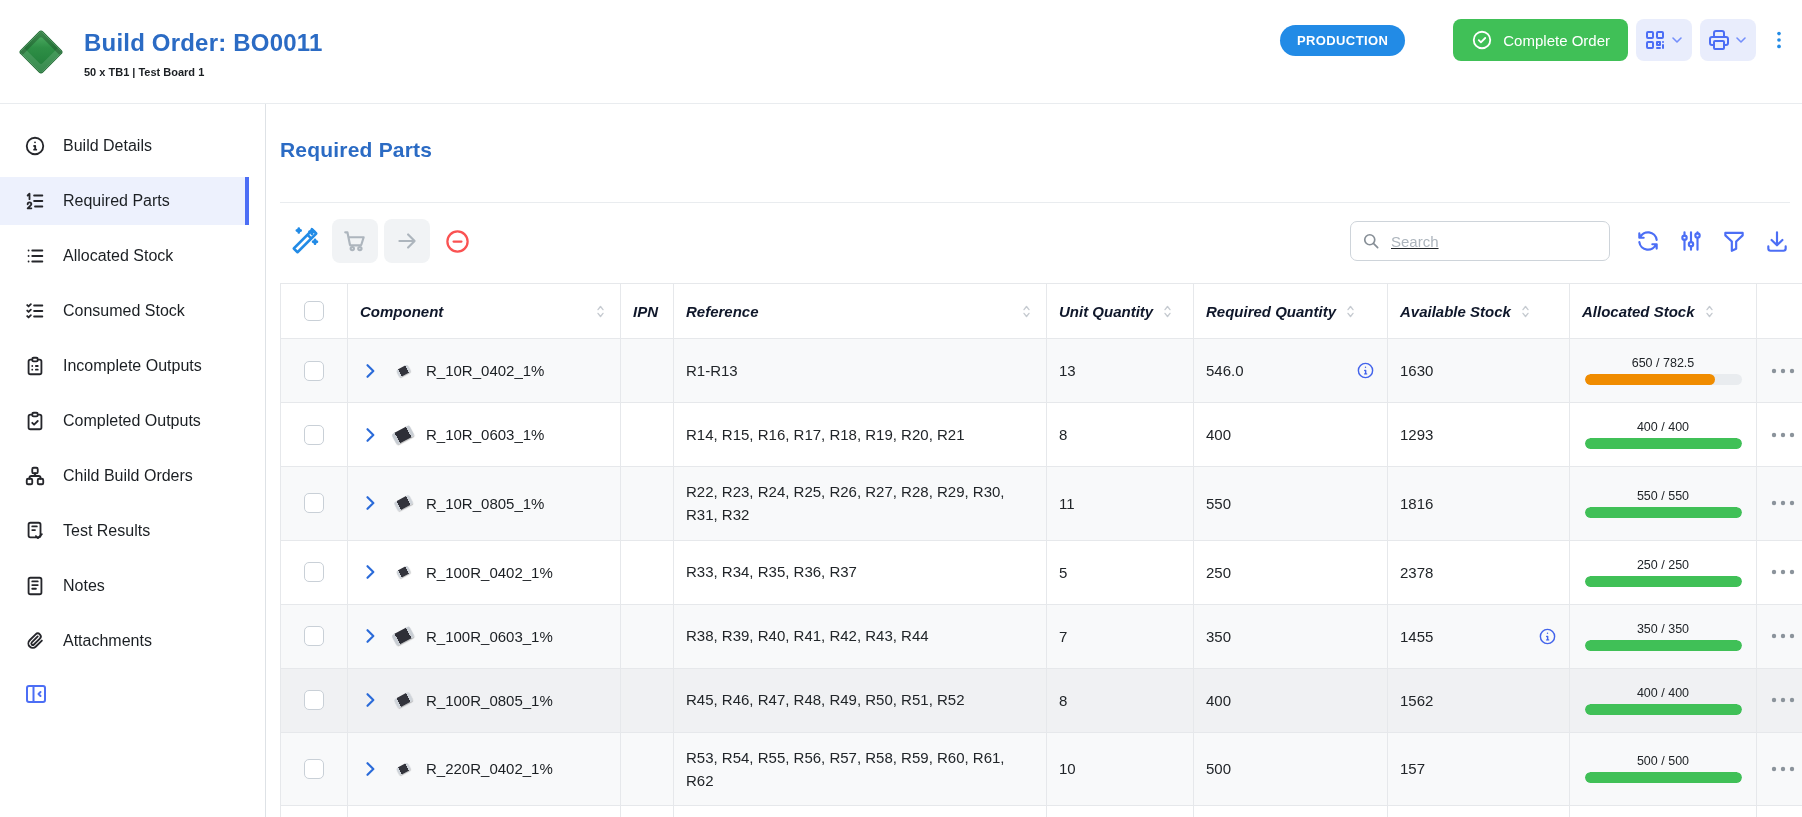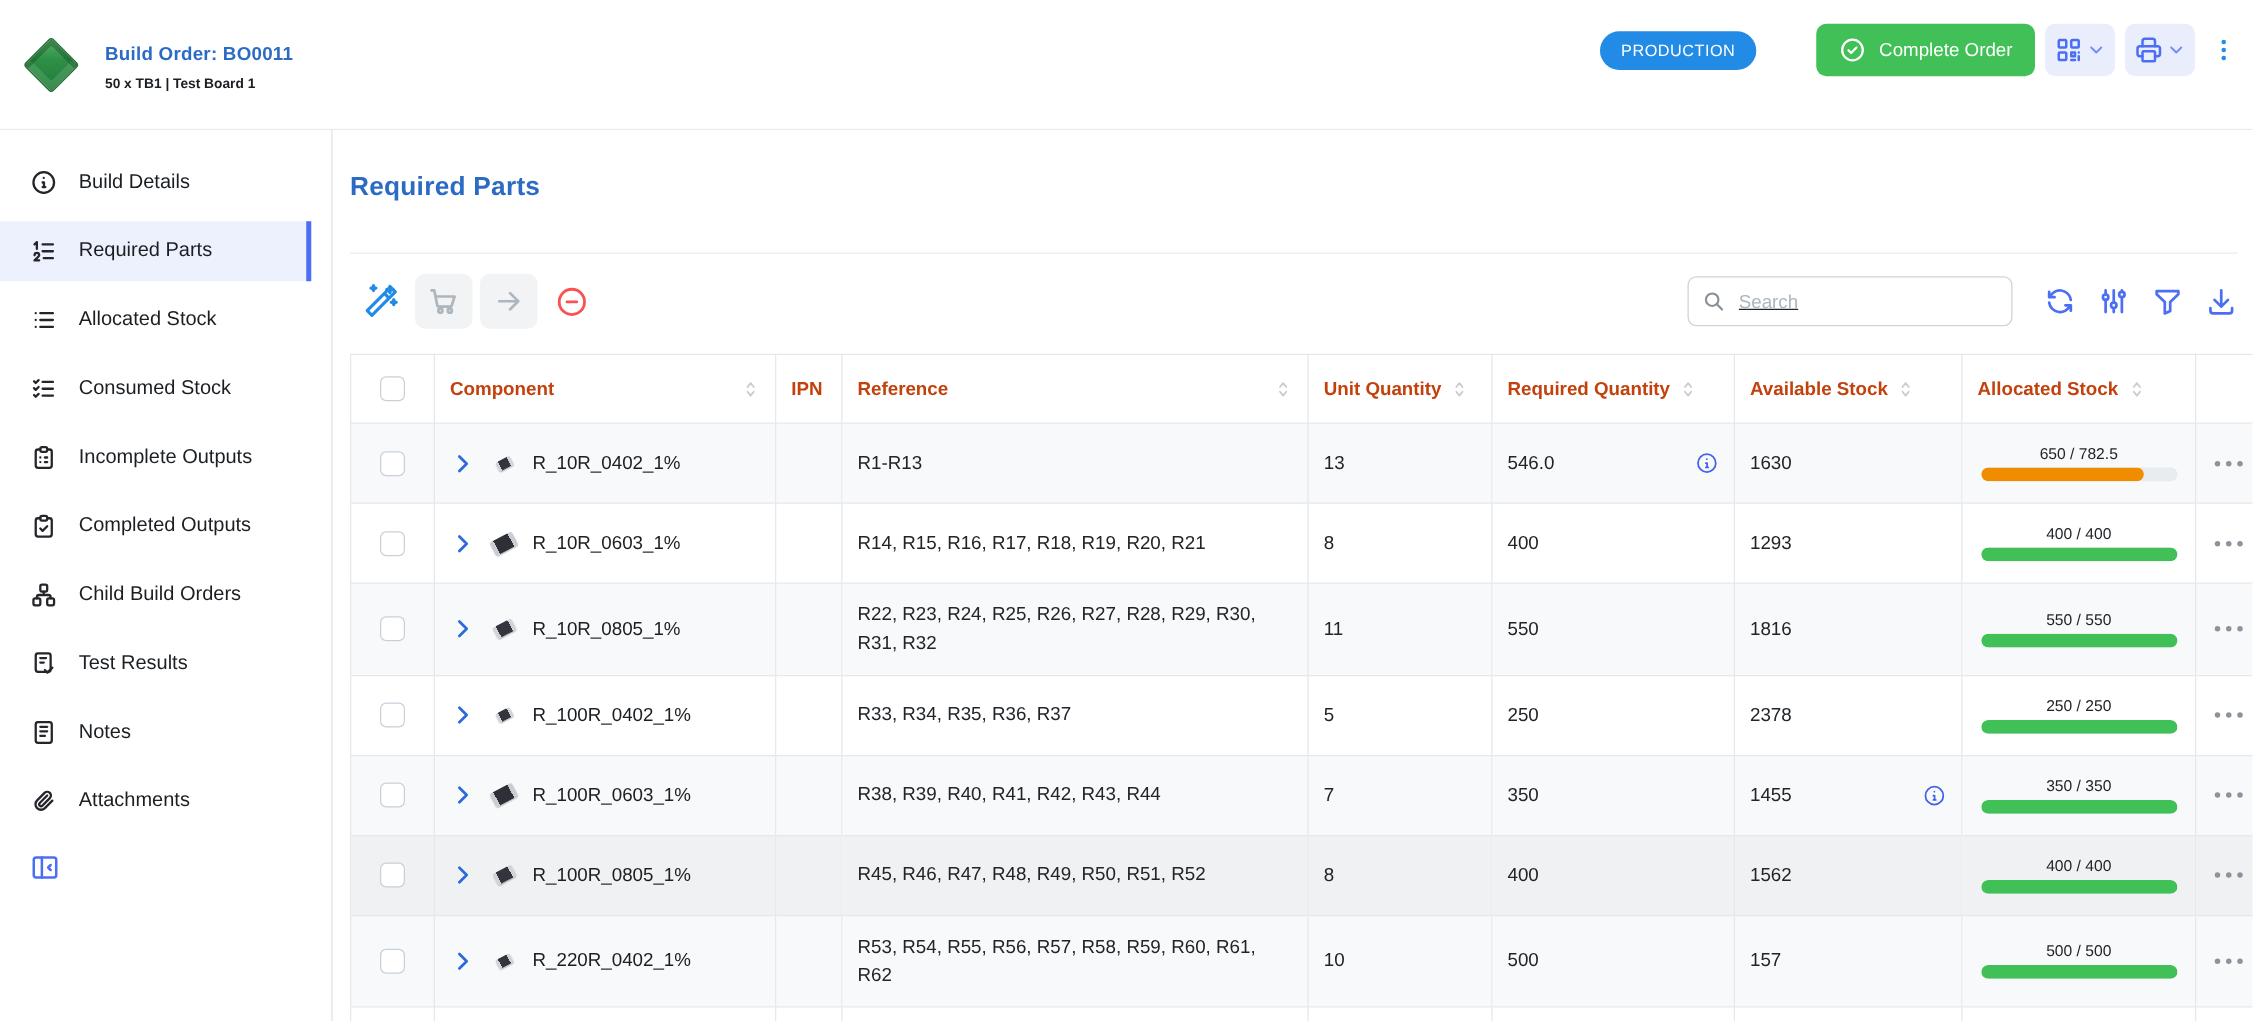--- a/index.html
+++ b/index.html
@@ -21,25 +21,25 @@
     width:50px; height:58px; display:flex; align-items:center; justify-content:center; margin-right:18px;
   }
   .pcb-inner {
     width:32px; height:32px; transform:rotate(45deg); border-radius:3px;
     background:
       linear-gradient(135deg,#57b36a 0%,#2e8f46 40%,#1f7a38 100%);
     box-shadow: inset 4px 4px 0 rgba(20,60,30,.35), inset -6px -6px 0 rgba(255,255,255,.12);
     border:1px solid #1d6b31;
   }
   .header-titles { display:flex; flex-direction:column; gap:9px; padding-top:4px; }
-  .page-title { font-size:15px; font-weight:bold; color:#2b6bc4; letter-spacing:.2px; }
+  .page-title { font-size:24px; font-weight:bold; color:#2b6bc4; letter-spacing:.2px; }
   .page-subtitle { font-size:11px; color:#1b1f23;font-weight:bold; }
   .header-right { position:absolute; right:12px; top:19px; display:flex; align-items:center; }
   .status-badge {
-    background:#228be6; color:#fff; font-size:13px; font-weight:normal; letter-spacing:.4px;
+    background:#228be6; color:#fff; font-size:13px; font-weight:bold; letter-spacing:.4px;
     padding:8px 17px; border-radius:16px; text-transform:uppercase;
   }
   .complete-btn {
     margin-left:48px; background:#40c057; color:#fff; border:none; cursor:pointer;
     display:flex; align-items:center; gap:10px; font-family:inherit;
     font-size:15px; padding:10px 18px; border-radius:8px; height:42px;
   }
   .complete-btn .btn-icon { width:22px; height:22px; color:#fff; }
   .icon-btn {
     margin-left:8px; background:#e9edfc; color:#4c6ef5; border:none; cursor:pointer;
@@ -104,21 +104,21 @@
 
   
   table.parts {
     margin-top:20px; border-collapse:collapse; table-layout:fixed; width:1528px;
     font-size:15px;
   }
   table.parts th, table.parts td {
     border:1px solid #e6e8eb; padding:13px 12px; text-align:left; vertical-align:middle;
     overflow:hidden;
   }
-  table.parts thead th { font-weight:bold; color:#c2410c; height:55px; background:#fff; }
+  table.parts thead th { font-weight:bold; color:#0f172a; height:55px; background:#fff;font-style:italic; }
   tbody tr { height:53px; }
   tbody tr:nth-child(odd) { background:#f8f9fa; }
   tbody tr.hovered { background:#f0f1f3; }
   .th-flex { display:flex; align-items:center; gap:7px; }
   .th-flex.spread { justify-content:space-between; }
   .sort-ic { width:15px; height:15px; color:#c6cbd1; flex:0 0 15px; }
   .col-check  { width:67px; }
   .col-comp   { width:273px; }
   .col-ipn    { width:53px; }
   .col-ref    { width:373px; }

